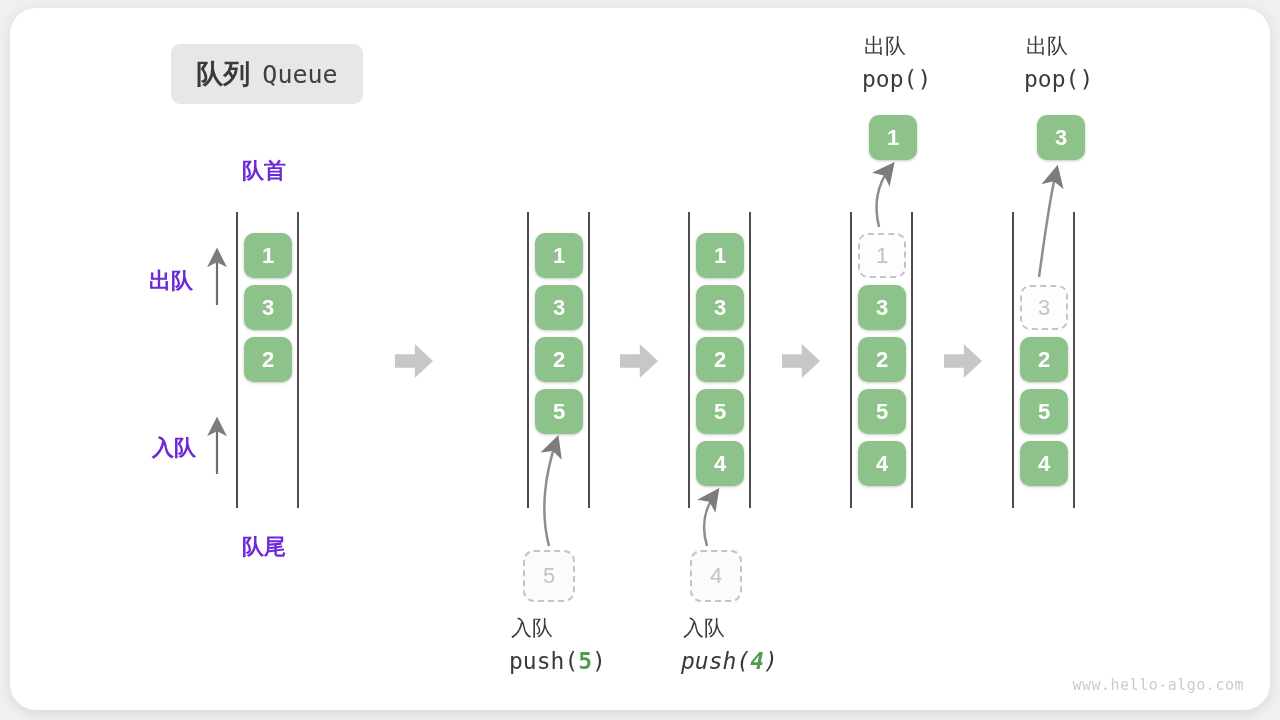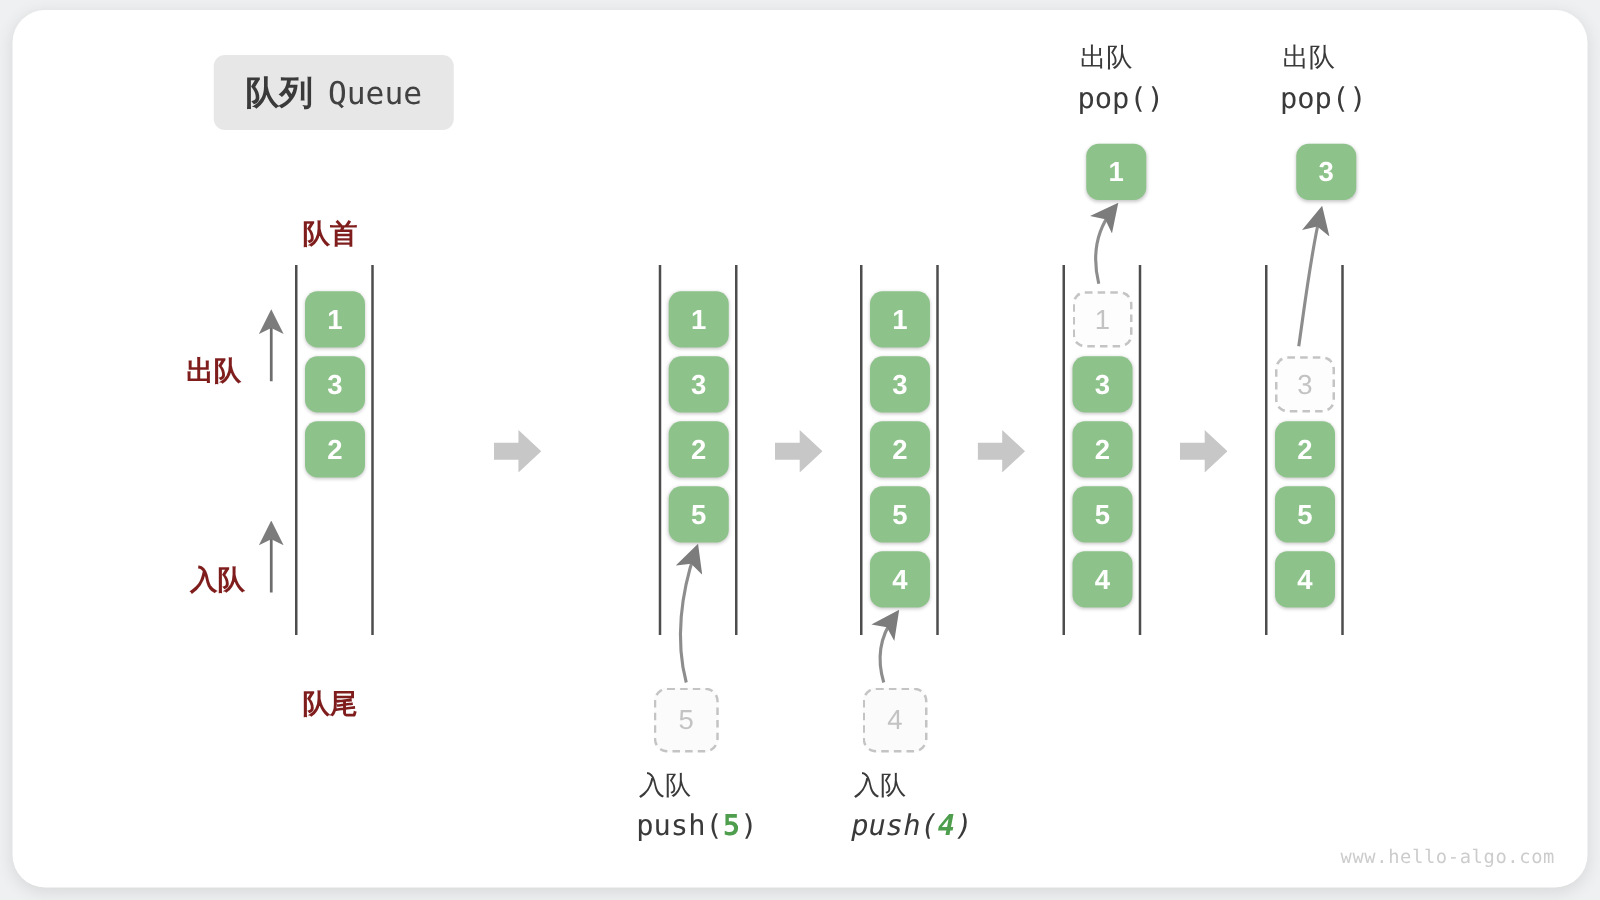--- a/index.html
+++ b/index.html
@@ -48,21 +48,21 @@
     display:flex; align-items:center; justify-content:center;
   }
 
   
   .block-arrow {
     position:absolute; top:344px; width:38px; height:34px; background:#c7c7c7;
     clip-path:polygon(0 30%, 52% 30%, 52% 0, 100% 50%, 52% 100%, 52% 70%, 0 70%);
   }
 
   
-  .side-label { position:absolute; font-size:22px; font-weight:700; color:#7f1d1d;margin-top:16px; }
+  .side-label { position:absolute; font-size:22px; font-weight:700; color:#6d28d9; }
   .op-label   { position:absolute; font-size:21px; color:#3a3a3a; }
   .op-code    { position:absolute; font-size:23px; color:#3a3a3a;
                 font-family:"DejaVu Sans Mono", monospace; }
   .op-code .arg { color:#4e9e4e; font-weight:700; }
 
   .watermark {
     position:absolute; right:36px; bottom:26px;
     font-family:"DejaVu Sans Mono", monospace;
     font-size:15px; color:#cccccc; letter-spacing:0.5px;
   }

